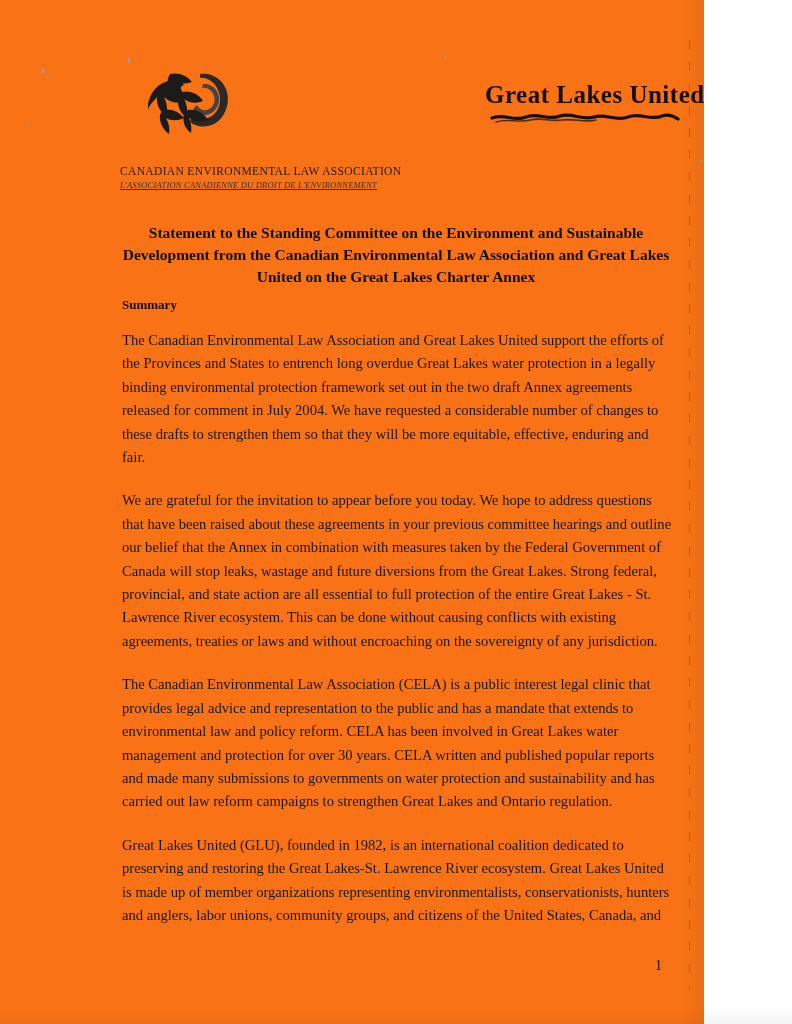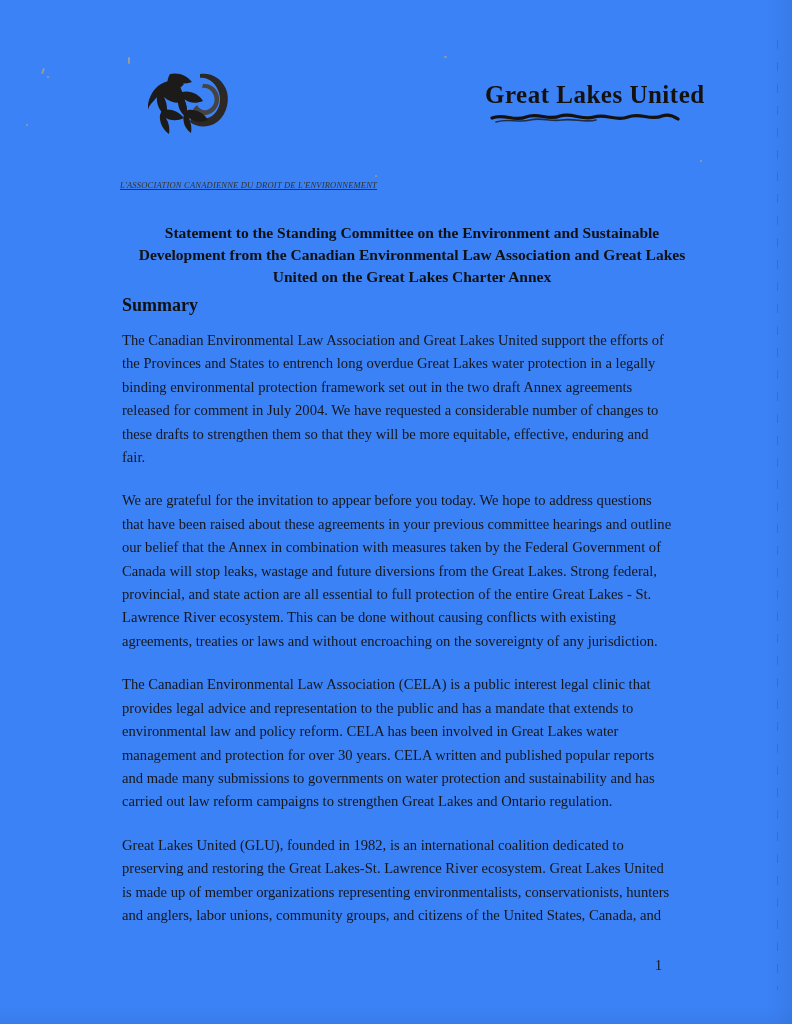--- a/index.html
+++ b/index.html
@@ -12,23 +12,23 @@
     height: 1024px;
     position: relative;
     font-family: "Liberation Serif", serif;
     color: #111111;
     overflow: hidden;
   }
 
   .page {
     position: absolute;
     left: 0; top: 0;
-    width: 792px;
+    width: 704px;
     height: 1024px;
-    background: #3b82f6;
+    background: #f97316;
   }
 
   
   .scan-edge-right {
     position: absolute;
     top: 0; right: 0;
     width: 26px; height: 1024px;
     background: linear-gradient(to right, rgba(255,255,255,0) 0%, rgba(0,0,0,0.035) 70%, rgba(0,0,0,0.06) 100%);
     pointer-events: none;
   }
@@ -115,39 +115,39 @@
     font-style: italic;
     font-size: 8.5px;
     letter-spacing: 0.2px;
     color: #33312f;
     text-decoration: underline;
   }
 
   
   .doc-title {
     position: absolute;
-    left: 136px;
+    left: 120px;
     top: 222px;
     width: 552px;
     text-align: center;
     font-size: 15.5px;
     font-weight: bold;
     line-height: 22px;
     color: #111;
   }
 
   .content {
     position: absolute;
     left: 122px;
     top: 295px;
     width: 552px;
   }
 
   h2.section {
-    font-size: 18px;
+    font-size: 13px;
     font-weight: bold;
     margin: 0 0 14px 0;
     line-height: 20px;
   }
   h2.section.spaced {
     margin-top: 26px;
   }
 
   p.para {
     font-size: 14.6px;
@@ -205,20 +205,21 @@
       <div class="glu-wordmark">Great Lakes United</div>
       <div class="glu-underline">
         <svg width="190" height="11" viewBox="0 0 190 11" xmlns="http://www.w3.org/2000/svg">
           <path d="M2 6 C14 1, 24 10, 36 5 C48 0, 58 9, 70 4 C82 0, 92 9, 104 5 C116 1, 126 10, 138 5 C150 0, 160 9, 172 4 C180 1, 185 5, 188 7" fill="none" stroke="#15110f" stroke-width="3.2" stroke-linecap="round"></path>
           <path d="M6 10 C18 6, 28 11, 40 8 C52 5, 60 10, 72 8 C84 6, 94 11, 106 8" fill="none" stroke="#15110f" stroke-width="1.6" stroke-linecap="round" opacity="0.75"></path>
         </svg>
       </div>
     </div>
   </div>
 
+  <div class="org-name">CANADIAN ENVIRONMENTAL LAW ASSOCIATION</div>
   <div class="org-name-fr">L'ASSOCIATION CANADIENNE DU DROIT DE L'ENVIRONNEMENT</div>
 
   <div class="doc-title">Statement to the Standing Committee on the Environment and Sustainable Development from the Canadian Environmental Law Association and Great Lakes United on the Great Lakes Charter Annex</div>
 
   <div class="content">
 
     <h2 class="section">Summary</h2>
     <p class="para">The Canadian Environmental Law Association and Great Lakes United support the efforts of the Provinces and States to entrench long overdue Great Lakes water protection in a legally binding environmental protection framework set out in the two draft Annex agreements released for comment in July 2004. We have requested a considerable number of changes to these drafts to strengthen them so that they will be more equitable, effective, enduring and fair.</p>
     <p class="para">We are grateful for the invitation to appear before you today. We hope to address questions that have been raised about these agreements in your previous committee hearings and outline our belief that the Annex in combination with measures taken by the Federal Government of Canada will stop leaks, wastage and future diversions from the Great Lakes. Strong federal, provincial, and state action are all essential to full protection of the entire Great Lakes - St. Lawrence River ecosystem. This can be done without causing conflicts with existing agreements, treaties or laws and without encroaching on the sovereignty of any jurisdiction.</p>
 

